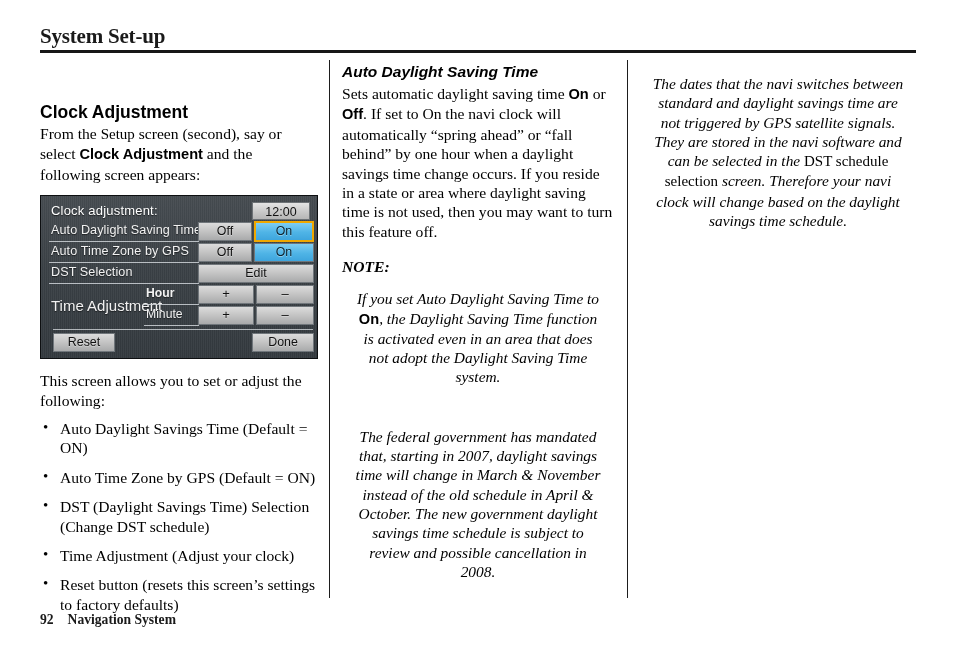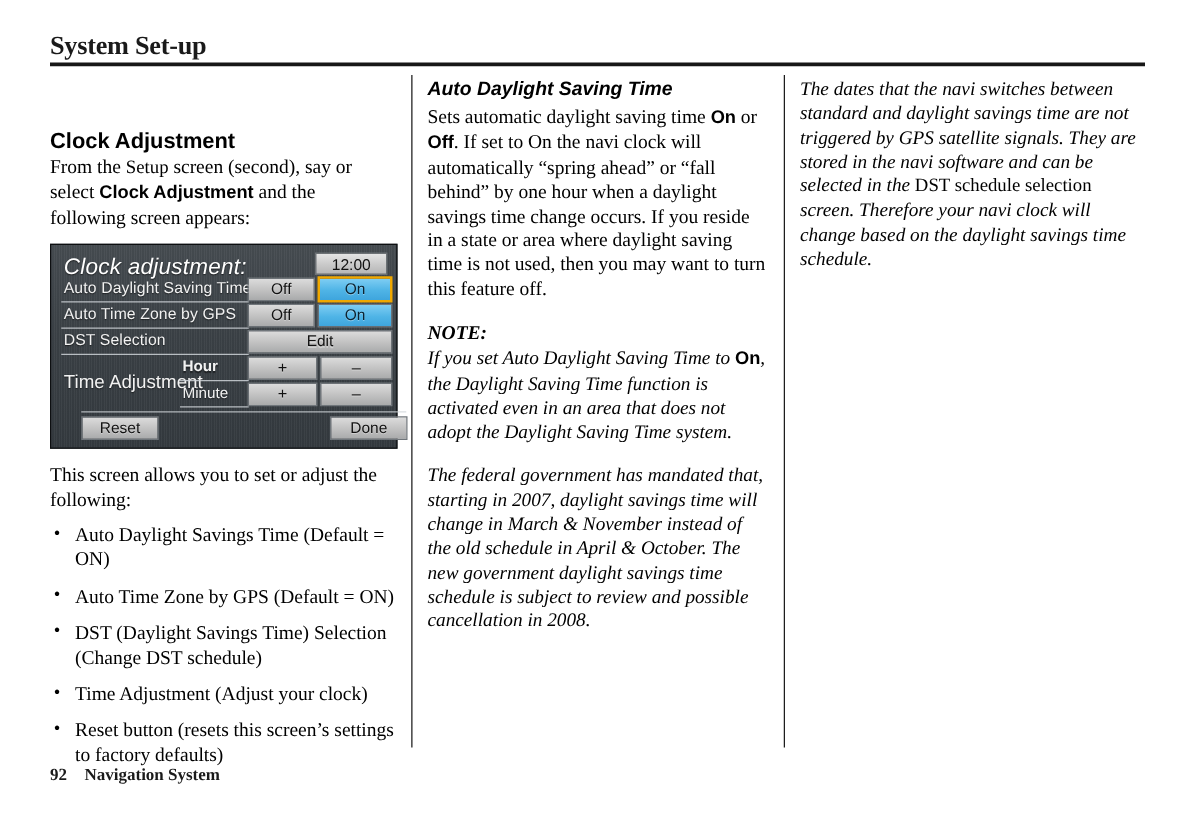--- a/index.html
+++ b/index.html
@@ -78,25 +78,26 @@
     color: #000;
   }
   p.body {
     margin: 0 0 0 0;
     font-family: "Liberation Serif", serif;
     font-size: 15.6px;
     line-height: 19.4px;
     text-align: left;
   }
   p.body-italic {
-    margin: 0;
+    margin: 12px;
     font-family: "Liberation Serif", serif;
     font-style: italic;
     font-size: 15.4px;
     line-height: 19.3px;
+    text-align: center;
   }
   .note-label {
     font-family: "Liberation Serif", serif;
     font-weight: bold;
     font-style: italic;
     font-size: 15.6px;
     line-height: 20px;
     display: block;
   }
   .sans-b {
@@ -153,25 +154,24 @@
   }
   #navi-inner {
     position: relative;
     width: 100%;
     height: 100%;
   }
   .navi-title {
     position: absolute;
     left: 5px;
     top: 3px;
-    font-size: 18px;
+    font-size: 13px;
     color: #ffffff;
     letter-spacing: 0.2px;
     text-shadow: 0 1px 1px rgba(0,0,0,0.6);
-    font-style: italic;
   }
   .navi-clock {
     position: absolute;
     right: 2px;
     top: 2px;
     width: 58px;
     height: 18px;
     line-height: 18px;
     text-align: center;
     font-size: 12.5px;
@@ -259,21 +259,21 @@
     right: 113px;
     height: 1px;
     background: #cfd4d8;
     opacity: .85;
   }
   .rule-mid    { top: 19px; }
   .rule-bottom { top: 40px; }
 
   .navi-footer {
     position: absolute;
-    left: 16px;
+    left: 4px;
     bottom: 0px;
     width: 100%;
     height: 24px;
   }
   .navi-footer::before {
     content: "";
     position: absolute;
     left: 3px;
     right: 3px;
     top: -1px;

